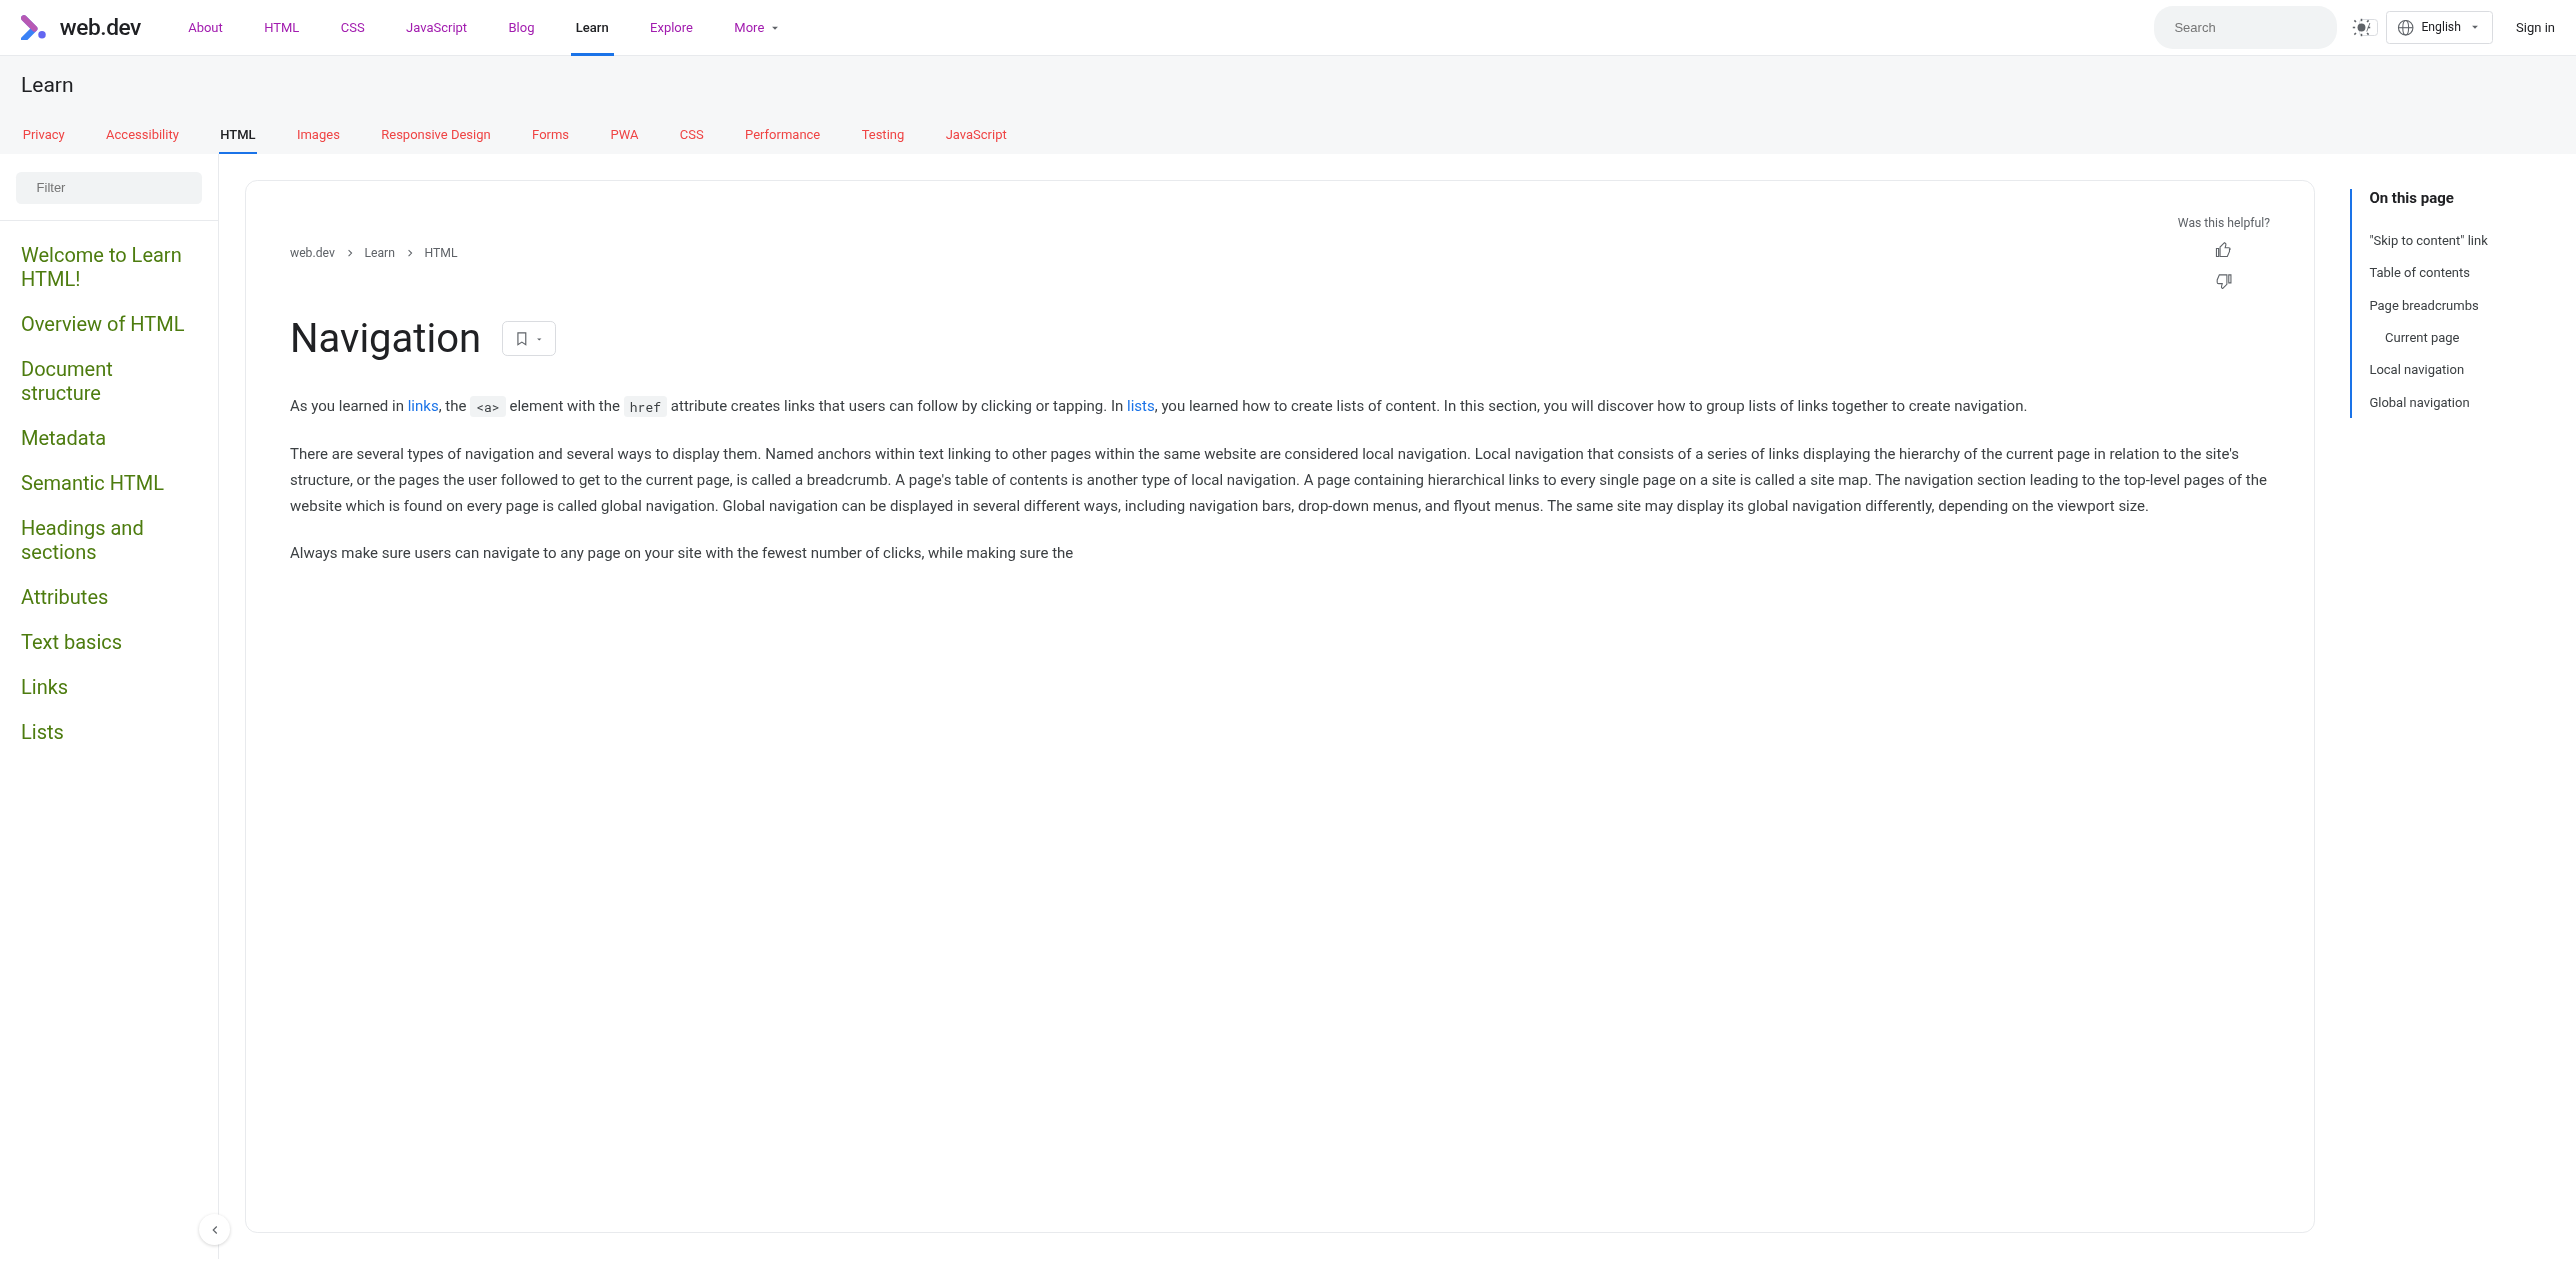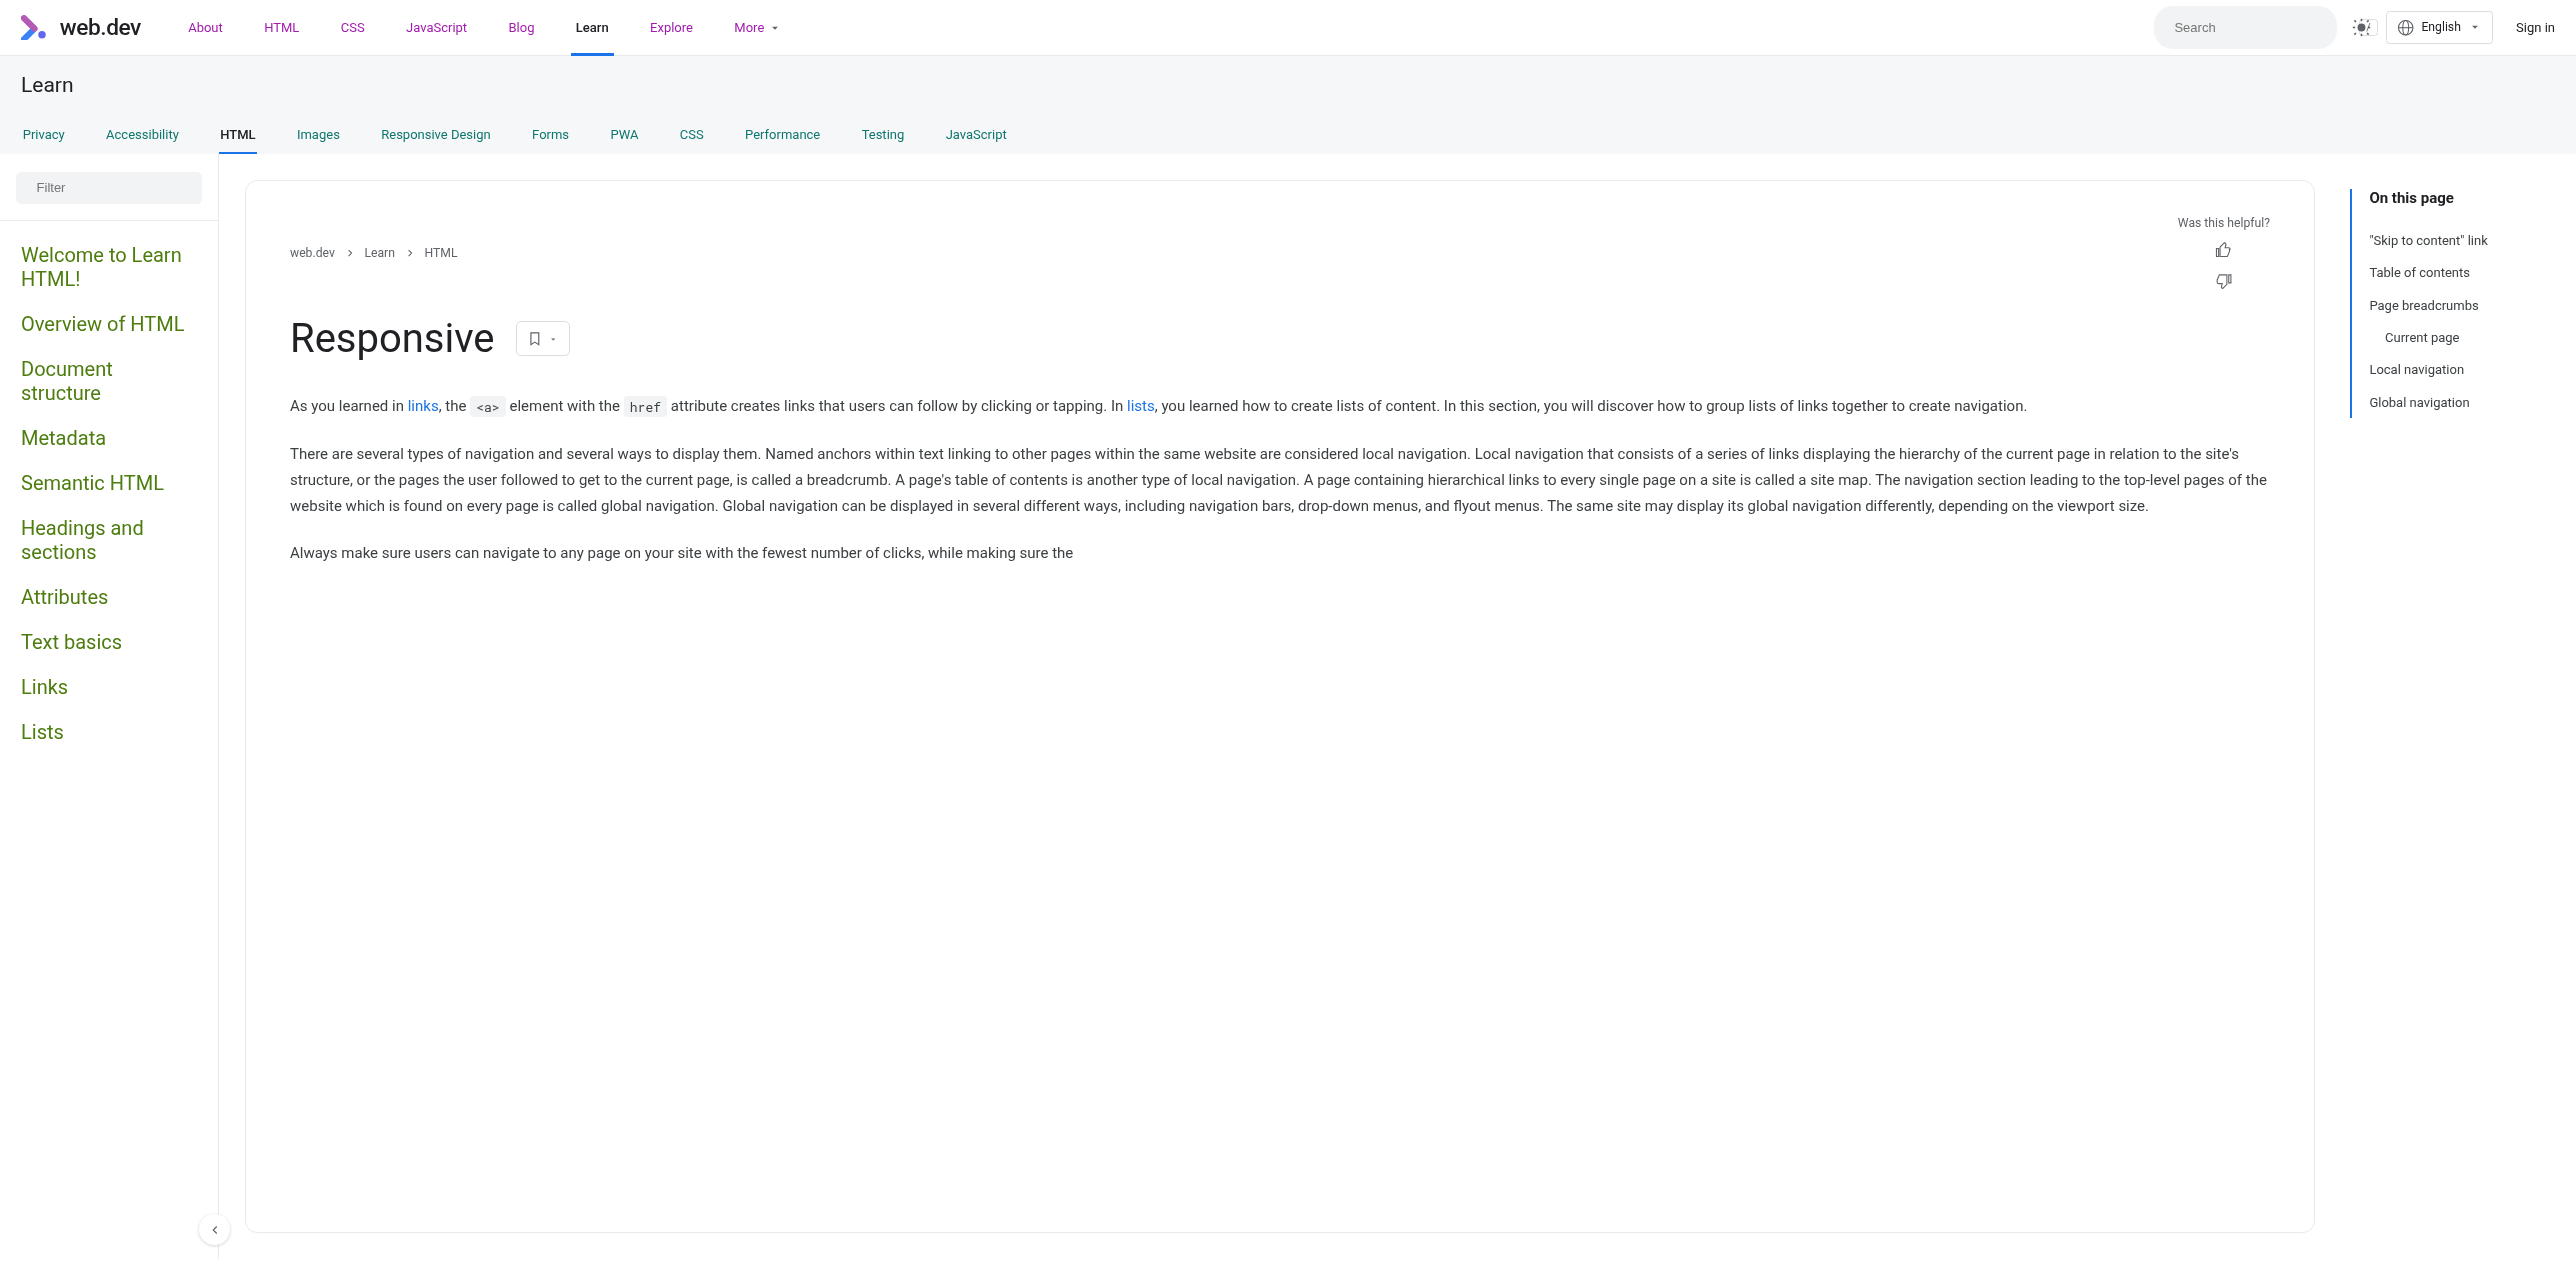--- a/index.html
+++ b/index.html
@@ -19,21 +19,21 @@
 .search-input { border: none; background: transparent; outline: none; font-size: 13px; color: #5f6368; flex: 1; }
 .kbd { background: #fff; border: 0.9px solid #dadce0; border-radius: 3.5px; padding: 0.9px 6.1px; font-size: 10.5px; color: #5f6368; }
 .icon-btn { width: 35px; height: 35px; display: flex; align-items: center; justify-content: center; border-radius: 50%; cursor: pointer; color: #5f6368; }
 .lang-btn { display: flex; align-items: center; gap: 7px; border: 0.9px solid #dadce0; border-radius: 3.5px; padding: 7px 10.5px; font-size: 12.2px; cursor: pointer; }
 .signin { font-size: 13px; margin-left: 15.7px; cursor: pointer; }
 
 
 .subheader { background: #f6f7f8; padding: 17.4px 21px 0; }
 .subheader-title { font-size: 21px; font-weight: 400; margin-bottom: 17.4px; }
 .subtabs { display: flex; gap: 38px; }
-.subtab { font-size: 13px; padding: 12.2px 1.7px; color: #0f766e; cursor: pointer; position: relative; }
+.subtab { font-size: 13px; padding: 12.2px 1.7px; color: #ef4444; cursor: pointer; position: relative; }
 .subtab.active { color: #202124; font-weight: 500; }
 .subtab.active::after { content: ""; position: absolute; bottom: 0; left: 0; right: 0; height: 2.6px; background: #1a73e8; }
 
 
 .layout { display: flex; min-height: calc(100vh - 56px - 105px); }
 .sidebar { width: 219px; border-right: 0.9px solid #e8eaed; padding: 17.4px 0; position: relative; }
 .filter-box { margin: 0 15.7px 15.7px; background: #f1f3f4; border-radius: 5.2px; display: flex; align-items: center; padding: 8.7px 12.2px; gap: 8.7px; color: #5f6368; }
 .filter-input { border: none; background: transparent; outline: none; font-size: 13px; flex: 1; }
 .sidebar-divider { height: 0.9px; background: #e8eaed; margin: 7px 0 12.2px; }
 .side-item { padding: 10.5px 21px; font-size: 20px; color: #4d7c0f; cursor: pointer; }
@@ -189,21 +189,21 @@
           <svg width="17.4" height="17.4" viewBox="0 0 24 24">
               <path d="M2 20h3V9H2v11zm19-10c0-1-.9-2-2-2h-5l1-4V3c0-.4-.2-.8-.4-1L13 1 7 7v13h10l3-7v-3z" fill="none" stroke="#5f6368" stroke-width="1.5"></path>
             </svg>
           <svg width="17.4" height="17.4" viewBox="0 0 24 24">
               <path d="M22 4h-3v11h3V4zM3 14c0 1 .9 2 2 2h5l-1 4v1c0 .4.2.8.4 1l1 1 6-6V4H6l-3 7v3z" fill="none" stroke="#5f6368" stroke-width="1.5"></path>
             </svg>
         </div>
       </div>
 
       <div class="page-title-row">
-        <h1 class="page-title">Responsive</h1>
+        <h1 class="page-title">Navigation</h1>
         <div class="bookmark-btn">
           <svg width="15.7" height="15.7" viewBox="0 0 24 24">
               <path d="M6 3h12v18l-6-4-6 4V3z" fill="none" stroke="#5f6368" stroke-width="1.8"></path>
             </svg>
           <svg width="10.5" height="10.5" viewBox="0 0 24 24">
               <path d="M7 10l5 5 5-5" fill="#5f6368"></path>
             </svg>
         </div>
       </div>
 

